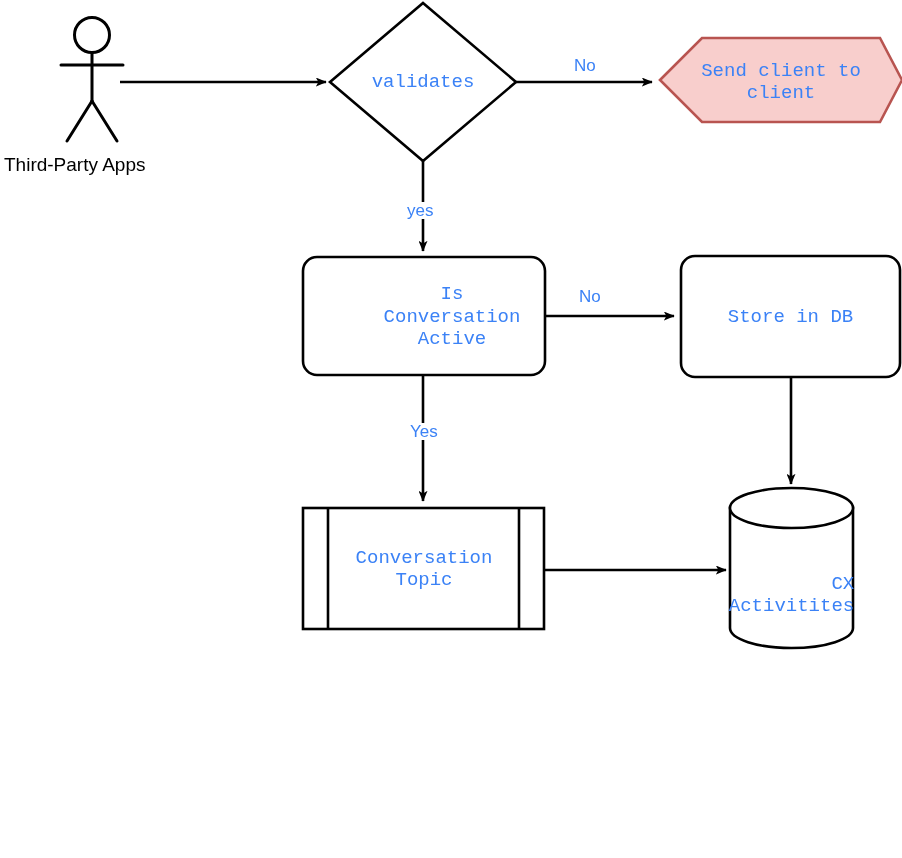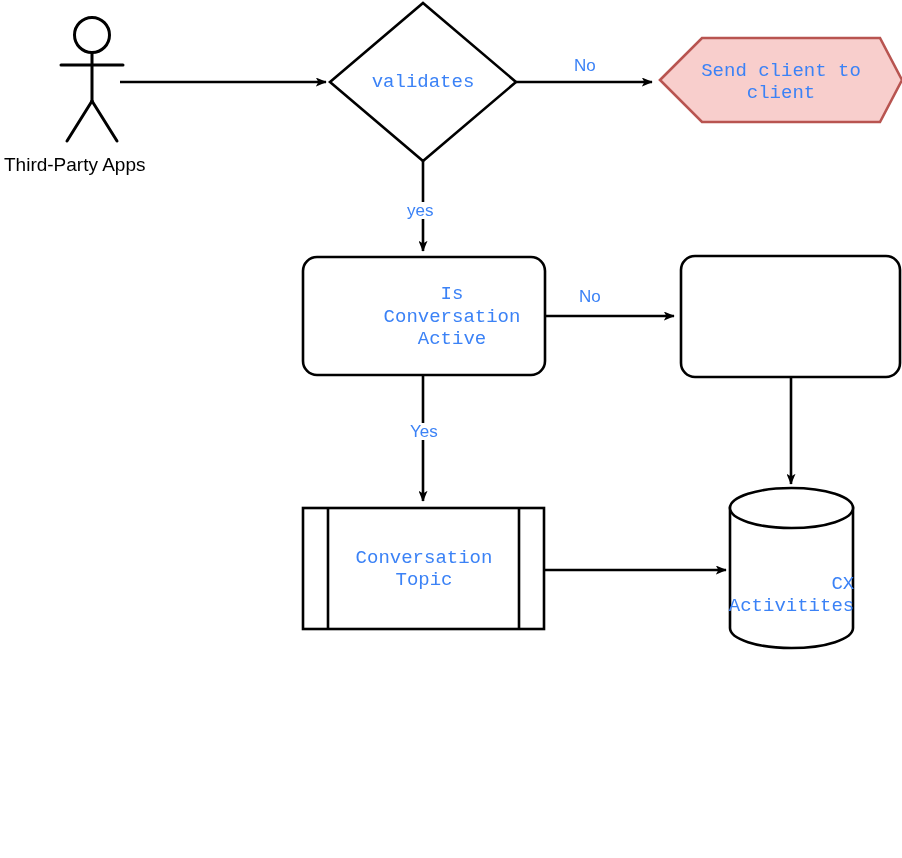--- a/index.html
+++ b/index.html
@@ -143,20 +143,21 @@
   <div class="actor-label" style="left:4px; top:154px;">Third-Party Apps</div>
 
   <div class="shape-label t-validates" style="left:348px; top:64px; width:150px; height:36px;">validates</div>
 
   <div class="shape-label t-error" style="left:664px; top:64px; width:234px; height:36px;">Send client to client</div>
 
   <div class="shape-label t-active" style="left:303px; top:278px; width:216px; height:78px;margin-left:41px;">Is
 Conversation
 Active</div>
 
+  <div class="shape-label t-store" style="left:681px; top:299px; width:219px; height:36px;">Store in DB</div>
 
   <div class="shape-label t-topic" style="left:330px; top:543px; width:188px; height:52px;">Conversation
 Topic</div>
 
   <div class="shape-label t-cx" style="left:726px; top:569px; width:131px; height:52px;">CX
 Activitites</div>
 
   <div class="edge-label" style="left:572px; top:57px;">No</div>
 
   <div class="edge-label" style="left:405px; top:202px;">yes</div>

